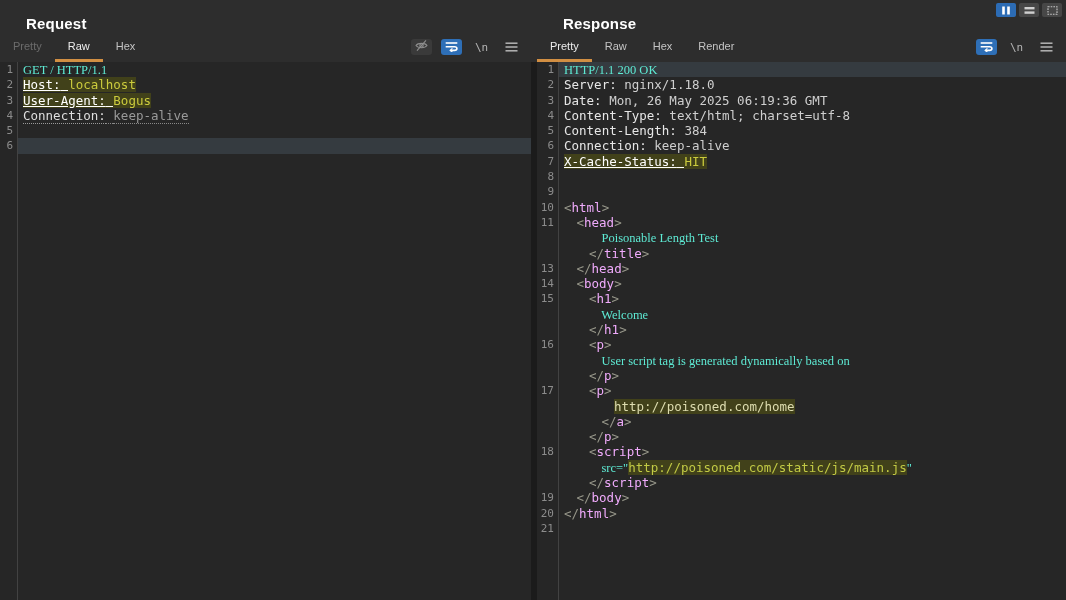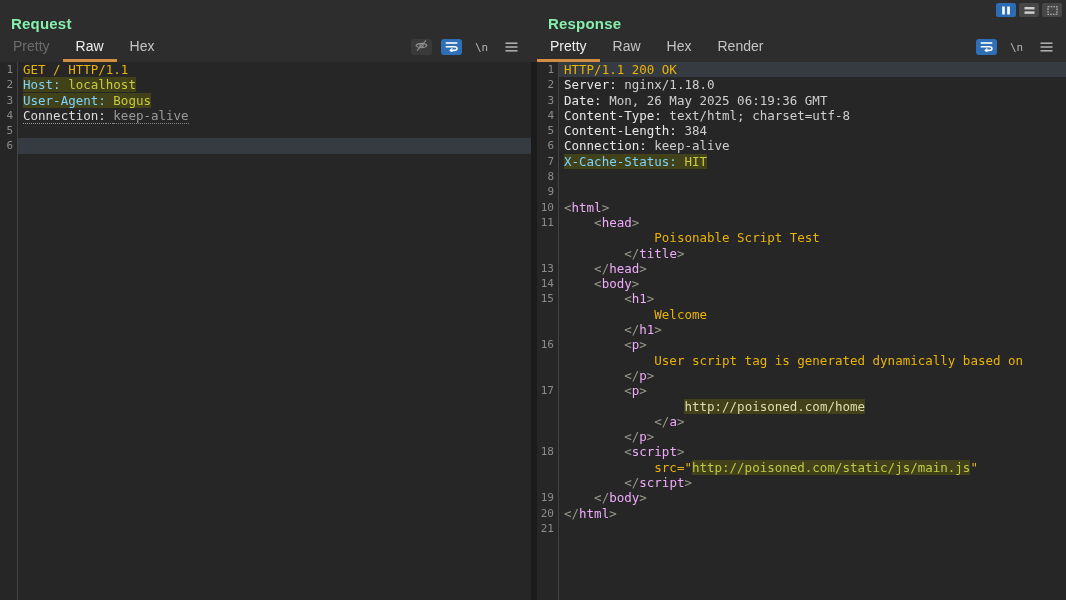--- a/index.html
+++ b/index.html
@@ -11,26 +11,26 @@
   .workspace{display:flex;width:1066px;height:600px;}
   .panel{display:flex;flex-direction:column;height:600px;}
   #request-panel{width:531px;}
   #response-panel{width:529px;}
   .panel-gap{width:6px;display:flex;flex-direction:column;}
   .gap-top{height:62px;background:#2d2d2d;}
   .gap-bottom{flex:1;background:#1b1b1b;}
 
   .panel-header{height:62px;position:relative;flex:none;background:#2d2d2d;}
   .panel-title{
-    position:absolute;left:11px;top:15px;
-    font-size:15px;font-weight:bold;color:#86efac;letter-spacing:.2px;
+    position:absolute;left:26px;top:15px;
+    font-size:15px;font-weight:bold;color:#ffffff;letter-spacing:.2px;
   }
   .tabs-row{position:absolute;left:0;right:0;bottom:0;height:27px;display:flex;align-items:flex-end;}
   .tab{
-    padding:0 13px;font-size:14px;line-height:23px;height:24px;
+    padding:0 13px;font-size:11px;line-height:23px;height:24px;
     color:#c4c4c4;border-bottom:3px solid transparent;box-sizing:content-box;
     cursor:default;
   }
   .tab.active{color:#ededed;border-bottom-color:#d28f43;}
   .tab.disabled{color:#6c6c6c;}
   .toolbar{margin-left:auto;display:flex;align-items:center;gap:9px;padding:0 9px 7px 0;}
   .icon-btn{width:21px;height:16px;border-radius:3px;display:flex;align-items:center;justify-content:center;flex:none;}
   .icon-btn.blue-button{background:#2e6fb7;}
   .icon-btn.muted-button{background:#3a3a3a;}
   .icon-btn.plain{background:transparent;}
@@ -47,26 +47,26 @@
   .gutter-rail{position:absolute;top:0;bottom:0;left:0;border-right:1px solid #424242;}
   #request-editor .gutter-rail{width:17px;}
   #response-editor .gutter-rail{width:21px;}
   .code-row{display:flex;height:15.3px;line-height:15.3px;position:relative;}
   .gutter-num{flex:none;text-align:right;color:#8c8c8c;font-size:11px;box-sizing:border-box;}
   .g-req{width:18px;padding-right:5px;}
   .g-resp{width:22px;padding-right:5px;}
   .code-text{flex:1;white-space:pre;padding-left:5px;color:#d6d6d6;}
   .cursor-row .code-text{background:#353b40;}
 
-  .tk-plain{color:#eab308;}
+  .tk-plain{color:#5eead4;font-family:Liberation Serif, serif;}
   .tk-name{color:#e6e6e6;}
   .tk-value{color:#cfcfcf;}
   .tk-tag{color:#f0abfc;}
   .tk-punc{color:#97978a;}
-  .tk-hl-name{background:#41411a;color:#7dd3fc;}
+  .tk-hl-name{background:#41411a;color:#ffffff;text-decoration:underline;}
   .tk-hl-value{background:#41411a;color:#cbcb3d;}
   .tk-hl-url{background:#41411a;color:#c2ca45;}
   .tk-hl-link{background:#41411a;color:#deddb0;}
   .tk-dotted-plain{color:#dedede;border-bottom:1px dotted #999;}
   .tk-dotted-dim{color:#9a9a9a;border-bottom:1px dotted #888;}
 </style>
 </head>
 <body>
 
 <div class="win-controls" id="win-controls">
@@ -230,21 +230,21 @@
         <div class="code-row">
           <span class="gutter-num g-resp">10</span>
           <span class="code-text"><span class="tk-punc">&lt;</span><span class="tk-tag">html</span><span class="tk-punc">&gt;</span></span>
         </div>
         <div class="code-row">
           <span class="gutter-num g-resp">11</span>
           <span class="code-text"><span class="tk-plain">    </span><span class="tk-punc">&lt;</span><span class="tk-tag">head</span><span class="tk-punc">&gt;</span></span>
         </div>
         <div class="code-row">
           <span class="gutter-num g-resp"></span>
-          <span class="code-text"><span class="tk-plain">            Poisonable Script Test</span></span>
+          <span class="code-text"><span class="tk-plain">            Poisonable Length Test</span></span>
         </div>
         <div class="code-row">
           <span class="gutter-num g-resp"></span>
           <span class="code-text"><span class="tk-plain">        </span><span class="tk-punc">&lt;/</span><span class="tk-tag">title</span><span class="tk-punc">&gt;</span></span>
         </div>
         <div class="code-row">
           <span class="gutter-num g-resp">13</span>
           <span class="code-text"><span class="tk-plain">    </span><span class="tk-punc">&lt;/</span><span class="tk-tag">head</span><span class="tk-punc">&gt;</span></span>
         </div>
         <div class="code-row">

